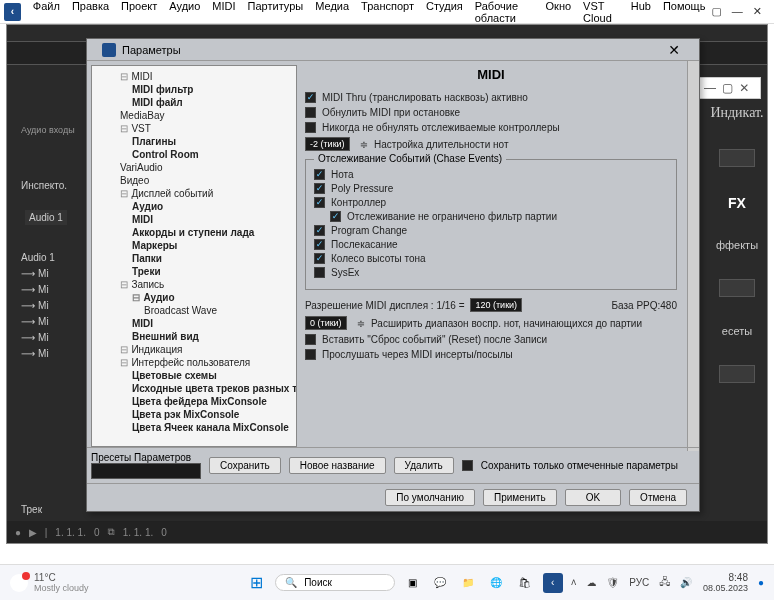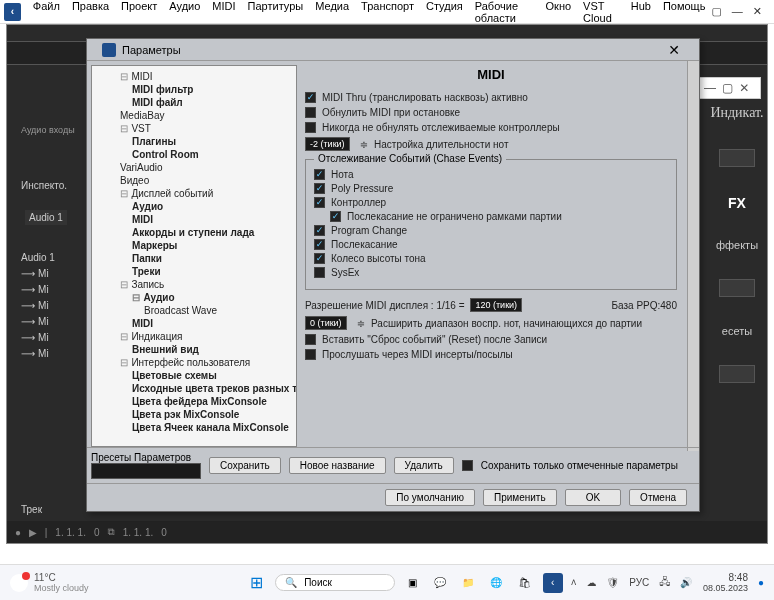--- a/index.html
+++ b/index.html
@@ -157,22 +157,22 @@
       <div class="tree-item tree-sub">Аудио</div>
       <div class="tree-item tree-sub">MIDI</div>
       <div class="tree-item tree-sub">Аккорды и ступени лада</div>
       <div class="tree-item tree-sub">Маркеры</div>
       <div class="tree-item tree-sub">Папки</div>
       <div class="tree-item tree-sub">Треки</div>
       <div class="tree-item"><span class="dash">⊟</span><span>Запись</span></div>
       <div class="tree-item tree-sub"><span class="dash">⊟</span><span>Аудио</span></div>
       <div class="tree-item tree-sub2">Broadcast Wave</div>
       <div class="tree-item tree-sub">MIDI</div>
+      <div class="tree-item tree-sub">Внешний вид</div>
       <div class="tree-item"><span class="dash">⊟</span><span>Индикация</span></div>
-      <div class="tree-item tree-sub">Внешний вид</div>
       <div class="tree-item"><span class="dash">⊟</span><span>Интерфейс пользователя</span></div>
       <div class="tree-item tree-sub">Цветовые схемы</div>
       <div class="tree-item tree-sub">Исходные цвета треков разных типов</div>
       <div class="tree-item tree-sub">Цвета фейдера MixConsole</div>
       <div class="tree-item tree-sub">Цвета рэк MixConsole</div>
       <div class="tree-item tree-sub">Цвета Ячеек канала MixConsole</div>
     </div>
 
     <div class="right">
       <h2>MIDI</h2>
@@ -203,21 +203,21 @@
         <div class="opt-row">
             <span class="chk on"></span>
             <span>Poly Pressure</span>
           </div>
         <div class="opt-row">
             <span class="chk on"></span>
             <span>Контроллер</span>
           </div>
         <div class="opt-row" style="padding-left:16px;">
             <span class="chk on"></span>
-            <span>Послекасание не ограничено рамками партии</span>
+            <span>Отслеживание не ограничено фильтр партии</span>
           </div>
         <div class="opt-row">
             <span class="chk on"></span>
             <span>Program Change</span>
           </div>
         <div class="opt-row">
             <span class="chk on"></span>
             <span>Послекасание</span>
           </div>
         <div class="opt-row">

